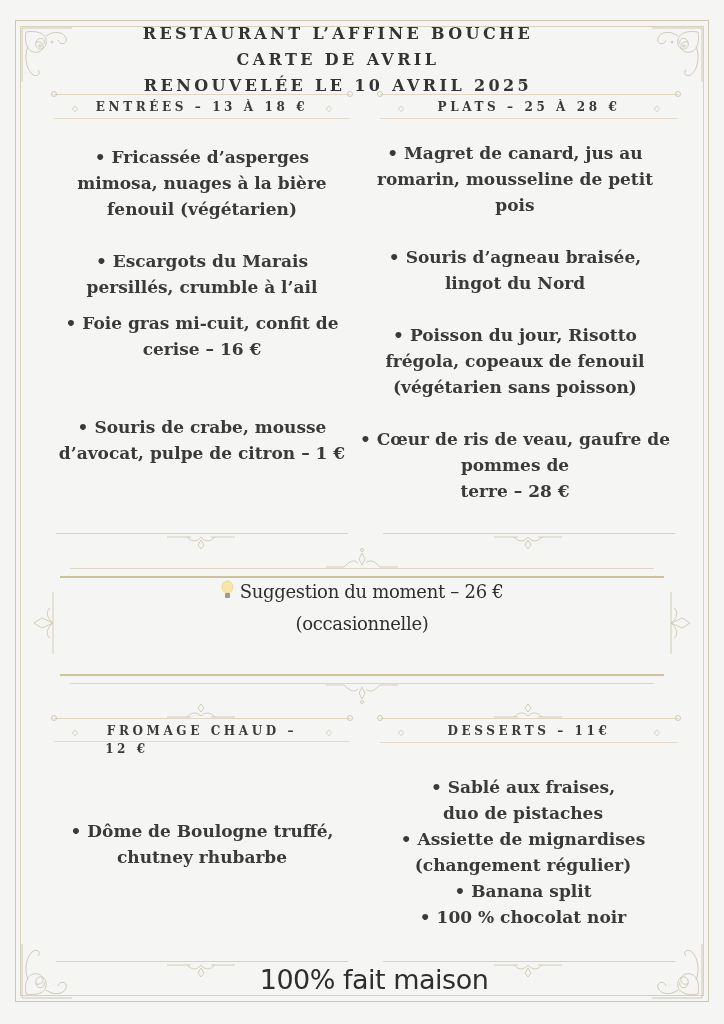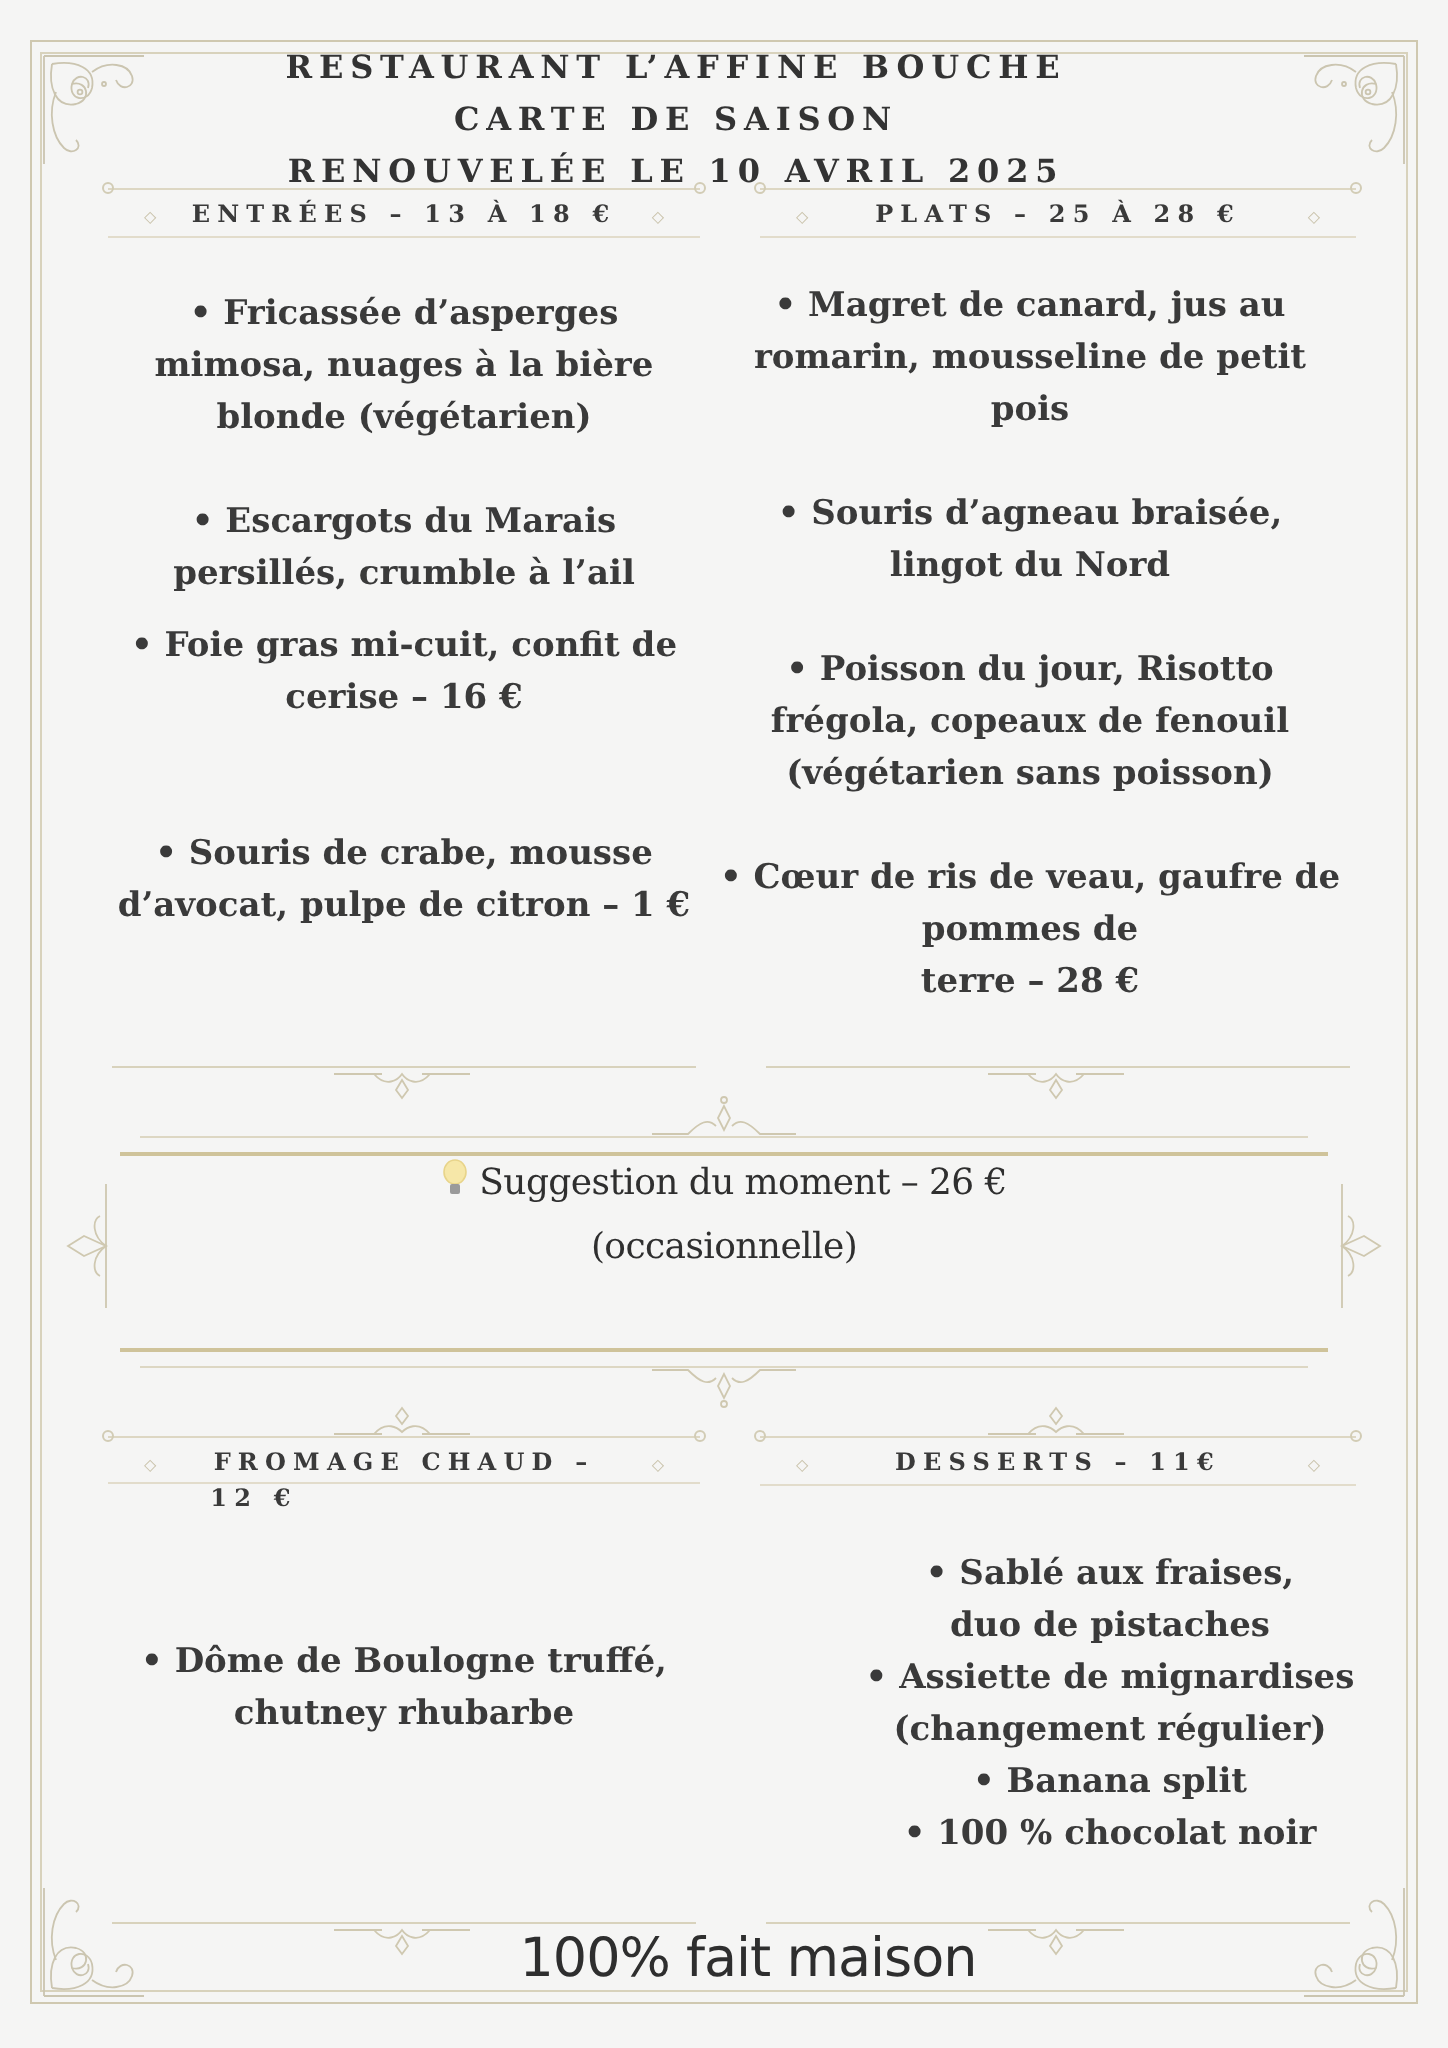--- a/index.html
+++ b/index.html
@@ -121,38 +121,38 @@
       <path d="M4 4 L54 4"></path>
     <path d="M8 8 C20 6 30 10 28 20 C26 28 16 26 18 18 C20 12 28 14 26 20"></path>
     <path d="M28 12 C36 6 46 8 48 14 C50 20 42 22 40 16"></path>
     <path d="M8 8 C6 20 10 30 20 28 C28 26 26 16 18 18"></path>
     <path d="M10 22 C6 32 8 44 14 50 C18 54 24 50 20 46"></path>
   </svg>
 </div>
 
 <div class="header">
   <div>RESTAURANT L’AFFINE BOUCHE</div>
-  <div>CARTE DE SAISON</div>
+  <div>CARTE DE AVRIL</div>
   <div>RENOUVELÉE LE 10 AVRIL 2025</div>
 </div>
 
 <div class="col col-left" style="top:94px;">
   <div class="sec-rule-top"></div>
   <div class="sec-title">
     <span class="dia l">◇</span>
     <span>ENTRÉES – 13 À 18 €</span>
     <span class="dia r">◇</span>
   </div>
   <div class="sec-rule-bot"></div>
 </div>
 <div class="col col-left" style="top:144px; left:40px; width:324px;">
   <div class="item">
     <div>• Fricassée d’asperges</div>
     <div>mimosa, nuages à la bière</div>
-    <div>blonde (végétarien)</div>
+    <div>fenouil (végétarien)</div>
   </div>
   <div class="item" style="margin-top:26px;">
     <div>• Escargots du Marais</div>
     <div>persillés, crumble à l’ail</div>
   </div>
   <div class="item" style="margin-top:10px;">
     <div>• Foie gras mi-cuit, confit de</div>
     <div>cerise – 16 €</div>
   </div>
   <div class="item" style="margin-top:52px;">
@@ -271,21 +271,21 @@
 
 <div class="col col-right" style="top:718px;">
   <div class="sec-rule-top"></div>
   <div class="sec-title">
     <span class="dia l">◇</span>
     <span>DESSERTS – 11€</span>
     <span class="dia r">◇</span>
   </div>
   <div class="sec-rule-bot"></div>
 </div>
-<div class="col col-right" style="top:774px; left:392px; width:326px;">
+<div class="col col-right" style="top:774px; left:360px; width:326px;">
   <div class="item">
     <div>• Sablé aux fraises,</div>
     <div>duo de pistaches</div>
   </div>
   <div class="item">
     <div>• Assiette de mignardises</div>
     <div>(changement régulier)</div>
   </div>
   <div class="item">
     <div>• Banana split</div>

